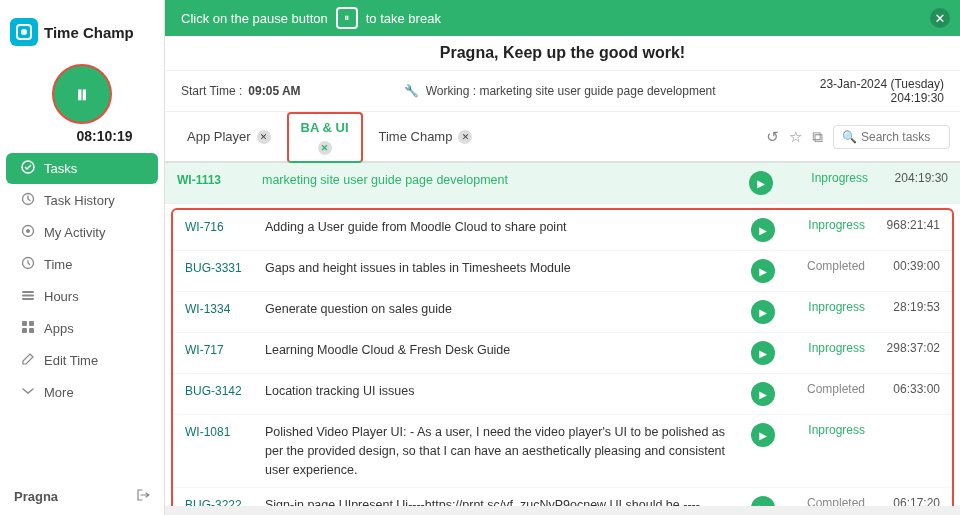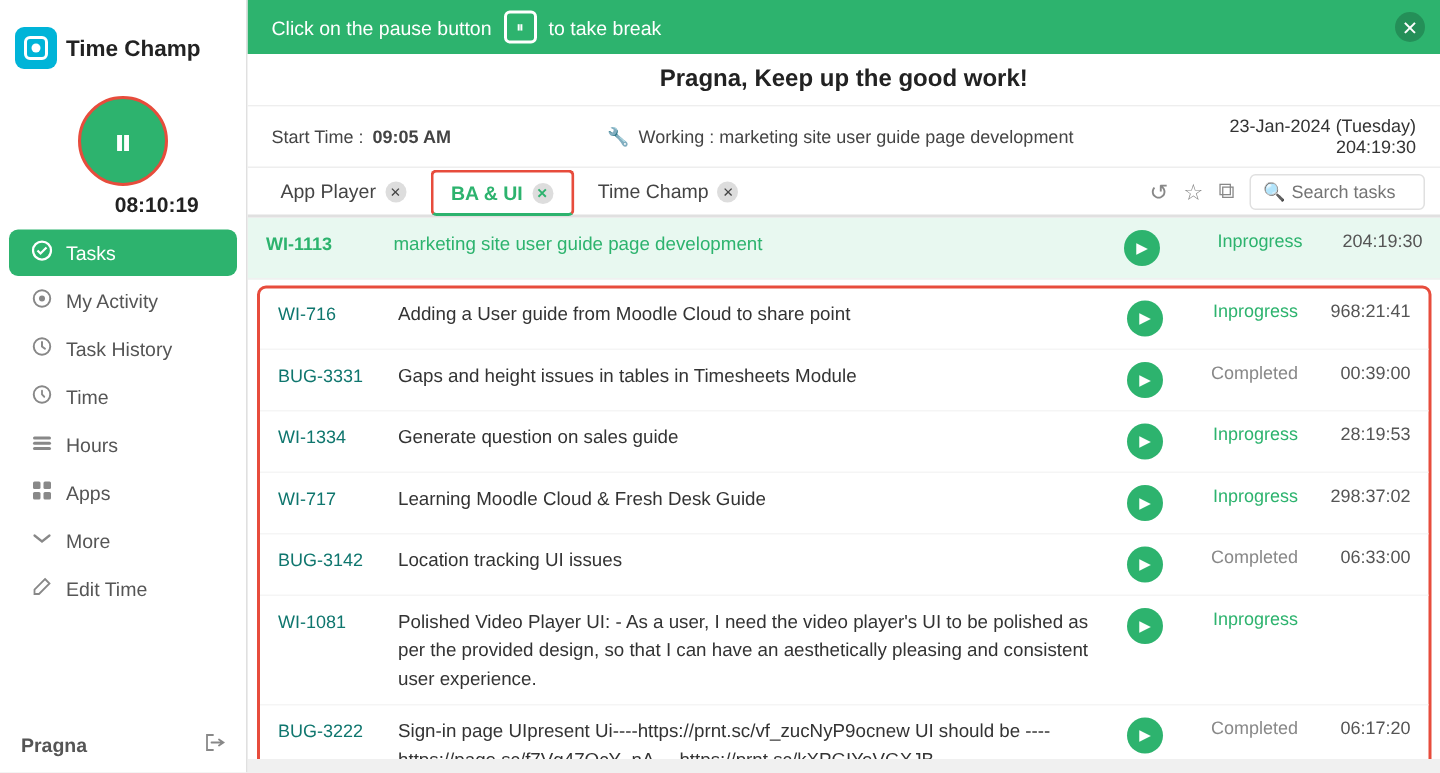--- a/index.html
+++ b/index.html
@@ -222,33 +222,33 @@
             <circle cx="7" cy="7" r="6" fill="none" stroke="#fff" stroke-width="1.5"></circle>
             <path d="M4 7l2 2 4-4" stroke="#fff" stroke-width="1.5" fill="none"></path>
           </svg>
       </span>
       <span>Tasks</span>
     </div>
     <div class="sidebar-nav-item">
       <span class="sidebar-nav-icon">
         <svg width="14" height="14" viewBox="0 0 14 14">
             <circle cx="7" cy="7" r="5.5" fill="none" stroke="#888" stroke-width="1.3"></circle>
+            <path d="M7 4v3l2 1.5" stroke="#888" stroke-width="1.3" fill="none" stroke-linecap="round"></path>
+          </svg>
+      </span>
+      <span>Task History</span>
+    </div>
+    <div class="sidebar-nav-item">
+      <span class="sidebar-nav-icon">
+        <svg width="14" height="14" viewBox="0 0 14 14">
+            <circle cx="7" cy="7" r="5.5" fill="none" stroke="#888" stroke-width="1.3"></circle>
             <circle cx="7" cy="7" r="2" fill="#888"></circle>
           </svg>
       </span>
       <span>My Activity</span>
-    </div>
-    <div class="sidebar-nav-item">
-      <span class="sidebar-nav-icon">
-        <svg width="14" height="14" viewBox="0 0 14 14">
-            <circle cx="7" cy="7" r="5.5" fill="none" stroke="#888" stroke-width="1.3"></circle>
-            <path d="M7 4v3l2 1.5" stroke="#888" stroke-width="1.3" fill="none" stroke-linecap="round"></path>
-          </svg>
-      </span>
-      <span>Task History</span>
     </div>
     <div class="sidebar-nav-item">
       <span class="sidebar-nav-icon">
         <svg width="14" height="14" viewBox="0 0 14 14">
             <circle cx="7" cy="7" r="5.5" fill="none" stroke="#888" stroke-width="1.3"></circle>
             <path d="M7 4.5V7l1.5 1.5" stroke="#888" stroke-width="1.2" fill="none" stroke-linecap="round"></path>
           </svg>
       </span>
       <span>Time</span>
     </div>
@@ -269,32 +269,32 @@
             <rect x="8" y="1" width="5" height="5" rx="1" fill="#888"></rect>
             <rect x="1" y="8" width="5" height="5" rx="1" fill="#888"></rect>
             <rect x="8" y="8" width="5" height="5" rx="1" fill="#888"></rect>
           </svg>
       </span>
       <span>Apps</span>
     </div>
     <div class="sidebar-nav-item">
       <span class="sidebar-nav-icon">
         <svg width="14" height="14" viewBox="0 0 14 14">
+            <path d="M9 2l3 3-7 7H2v-3L9 2z" fill="none" stroke="#888" stroke-width="1.2"></path>
+          </svg>
+      </span>
+      <span>Edit Time</span>
+    </div>
+    <div class="sidebar-nav-item">
+      <span class="sidebar-nav-icon">
+        <svg width="14" height="14" viewBox="0 0 14 14">
             <path d="M2 5l5 4 5-4" stroke="#888" stroke-width="1.5" fill="none" stroke-linecap="round"></path>
           </svg>
       </span>
       <span>More</span>
-    </div>
-    <div class="sidebar-nav-item">
-      <span class="sidebar-nav-icon">
-        <svg width="14" height="14" viewBox="0 0 14 14">
-            <path d="M9 2l3 3-7 7H2v-3L9 2z" fill="none" stroke="#888" stroke-width="1.2"></path>
-          </svg>
-      </span>
-      <span>Edit Time</span>
     </div>
   </nav>
 
   <div class="sidebar-footer">
     <span style="font-weight:600;">Pragna</span>
     <span style="margin-left:auto; cursor:pointer; color:#aaa;">
       <svg width="14" height="14" viewBox="0 0 14 14">
           <path d="M6 2H2v10h4M10 5l3 2-3 2M5 7h8" stroke="#888" stroke-width="1.2" fill="none" stroke-linecap="round"></path>
         </svg>
     </span>
@@ -329,21 +329,21 @@
       <div>23-Jan-2024 (Tuesday)</div>
       <div>204:19:30</div>
     </div>
   </div>
 
   <div class="tabs-bar">
     <div class="tab">
       <span>App Player</span>
       <div class="tab-close">✕</div>
     </div>
-    <div class="tab active tab-active-outline" style="padding: 6px 12px;">
+    <div class="tab active tab-active-outline" style="padding: 6px 12px; flex-direction: column;">
       <span>BA &amp; UI</span>
       <div class="tab-close">✕</div>
     </div>
     <div class="tab">
       <span>Time Champ</span>
       <div class="tab-close">✕</div>
     </div>
     <div class="tabs-spacer"></div>
     <div class="tabs-actions">
       <span style="cursor:pointer; font-size:15px;">↺</span>

